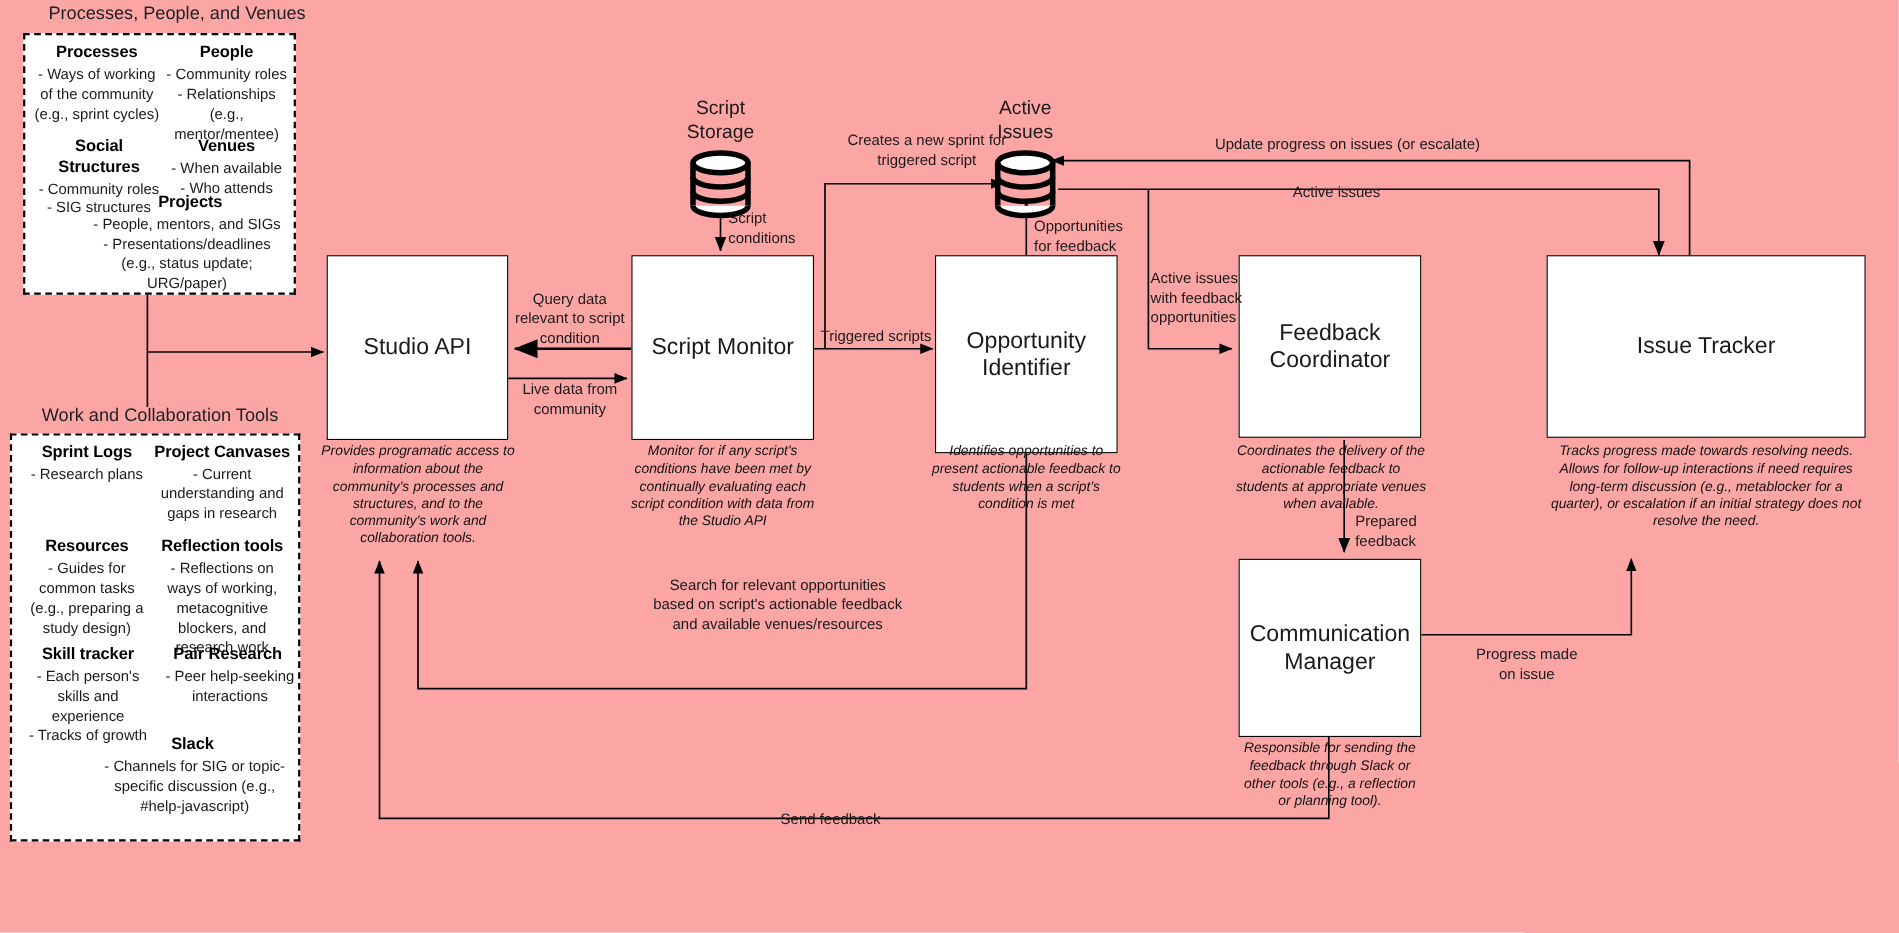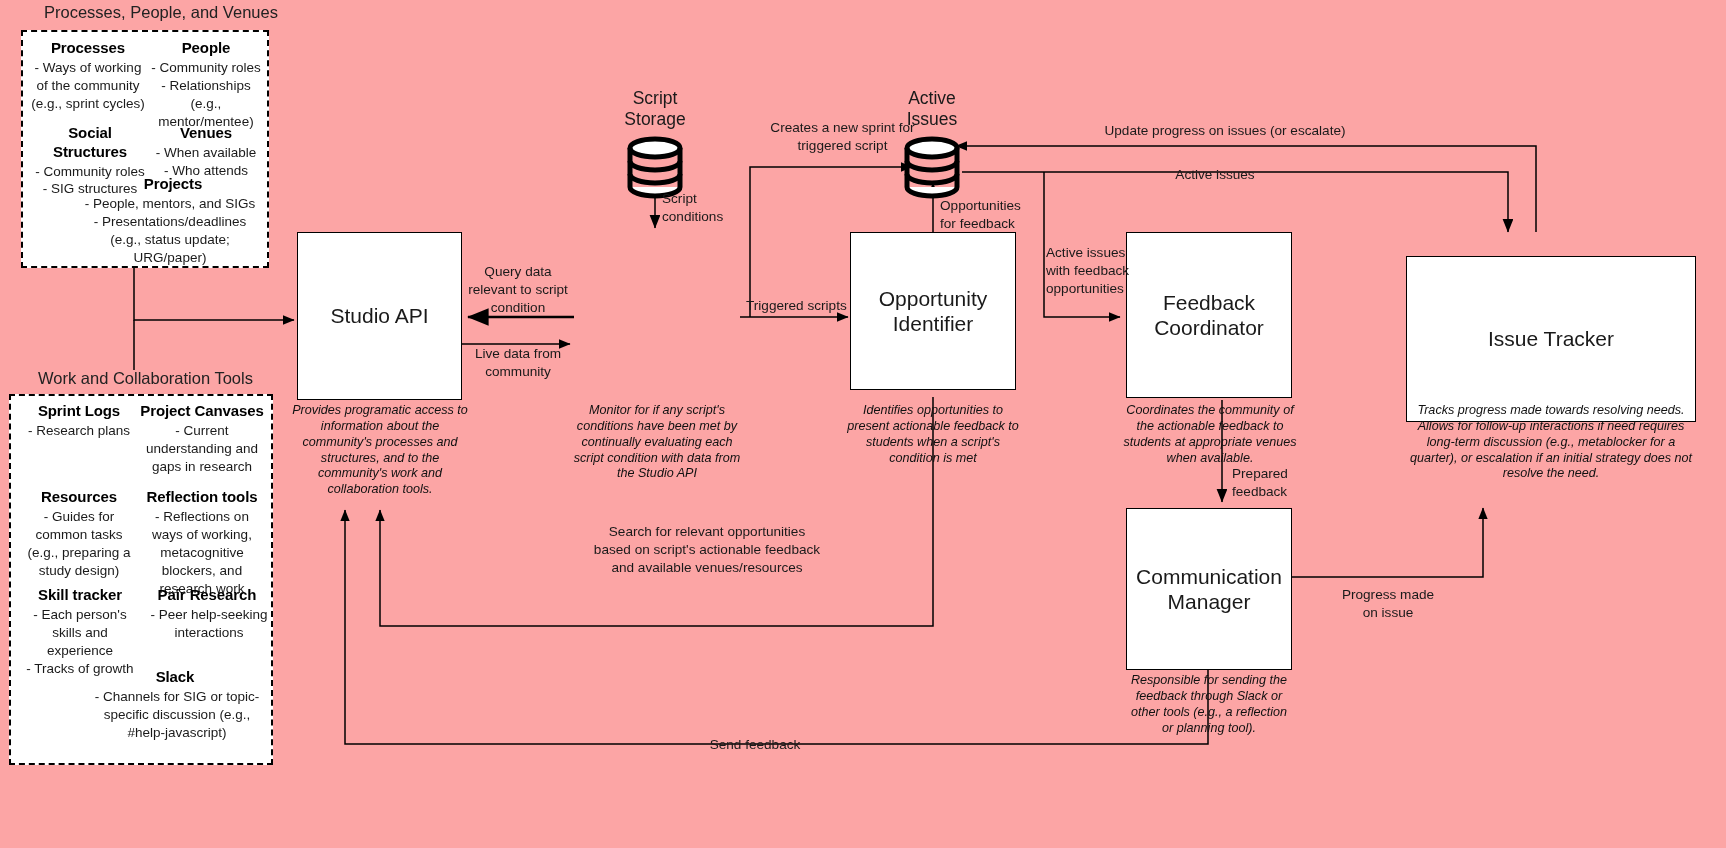--- a/index.html
+++ b/index.html
@@ -235,35 +235,38 @@
         <path d="M45,40 a25,9 0 0 0 50,0" fill="none"></path>
       </g>
     </svg>
   </div>
 
   <div class="node" style="left:297px;top:232px;width:165px;height:168px;">
     <div class="node-label">Studio API</div>
   </div>
   <div class="node-desc" style="left:292px;top:403px;width:176px;">Provides programatic access to information about the community's processes and structures, and to the community's work and collaboration tools.</div>
 
+  <div class="node" style="left:574px;top:232px;width:166px;height:168px;">
+    <div class="node-label">Script Monitor</div>
+  </div>
   <div class="node-desc" style="left:568px;top:403px;width:178px;">Monitor for if any script's conditions have been met by continually evaluating each script condition with data from the Studio API</div>
 
-  <div class="node" style="left:850px;top:232px;width:166px;height:158px;">
+  <div class="node" style="left:850px;top:232px;width:166px;height:180px;">
     <div class="node-label" style="white-space:pre-line;">Opportunity
 Identifier</div>
   </div>
   <div class="node-desc" style="left:846px;top:403px;width:174px;">Identifies opportunities to present actionable feedback to students when a script's condition is met</div>
 
   <div class="node" style="left:1126px;top:232px;width:166px;height:166px;">
     <div class="node-label" style="white-space:pre-line;">Feedback
 Coordinator</div>
   </div>
-  <div class="node-desc" style="left:1122px;top:403px;width:176px;">Coordinates the community of the actionable feedback to students at appropriate venues when available.</div>
-
-  <div class="node" style="left:1406px;top:232px;width:290px;height:166px;margin-top:24px;">
+  <div class="node-desc" style="left:1122px;top:403px;width:176px;">Coordinates the delivery of the actionable feedback to students at appropriate venues when available.</div>
+
+  <div class="node" style="left:1406px;top:232px;width:290px;height:166px;">
     <div class="node-label">Issue Tracker</div>
   </div>
   <div class="node-desc" style="left:1404px;top:403px;width:294px;">Tracks progress made towards resolving needs. Allows for follow-up interactions if need requires long-term discussion (e.g., metablocker for a quarter), or escalation if an initial strategy does not resolve the need.</div>
 
   <div class="node" style="left:1126px;top:508px;width:166px;height:162px;">
     <div class="node-label" style="white-space:pre-line;">Communication
 Manager</div>
   </div>
   <div class="node-desc" style="left:1124px;top:673px;width:170px;">Responsible for sending the feedback through Slack or other tools (e.g., a reflection or planning tool).</div>
 

